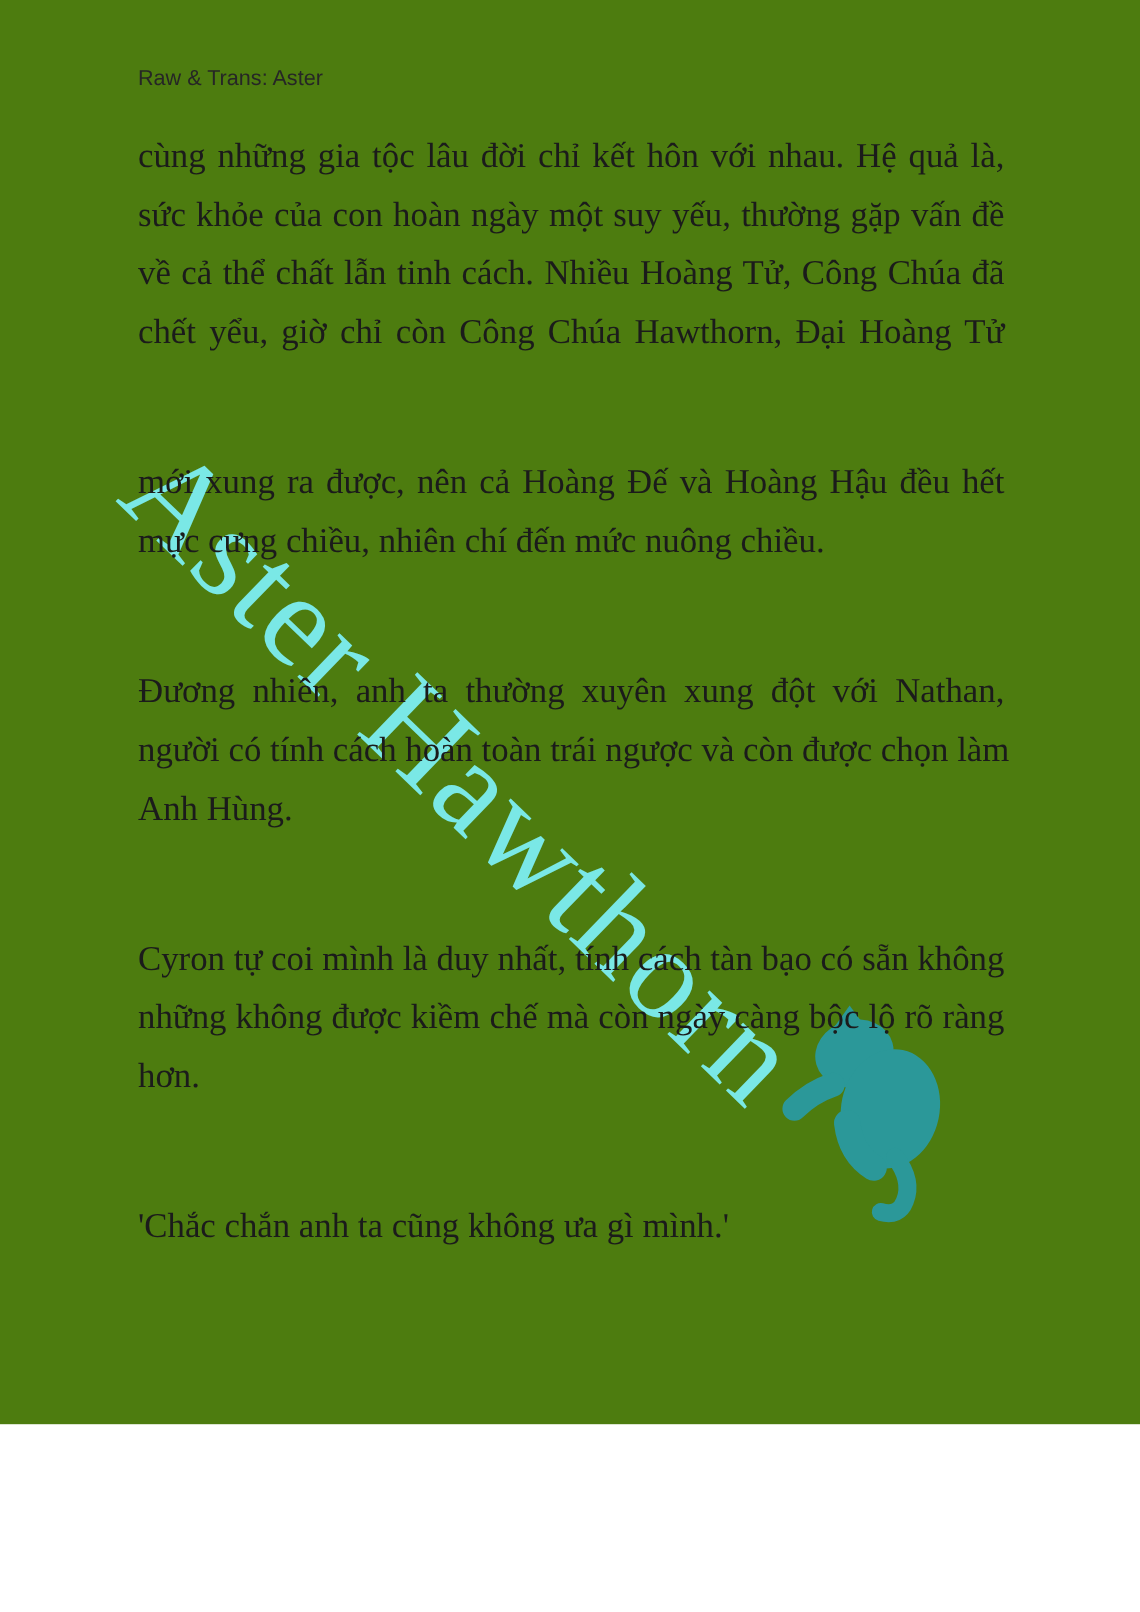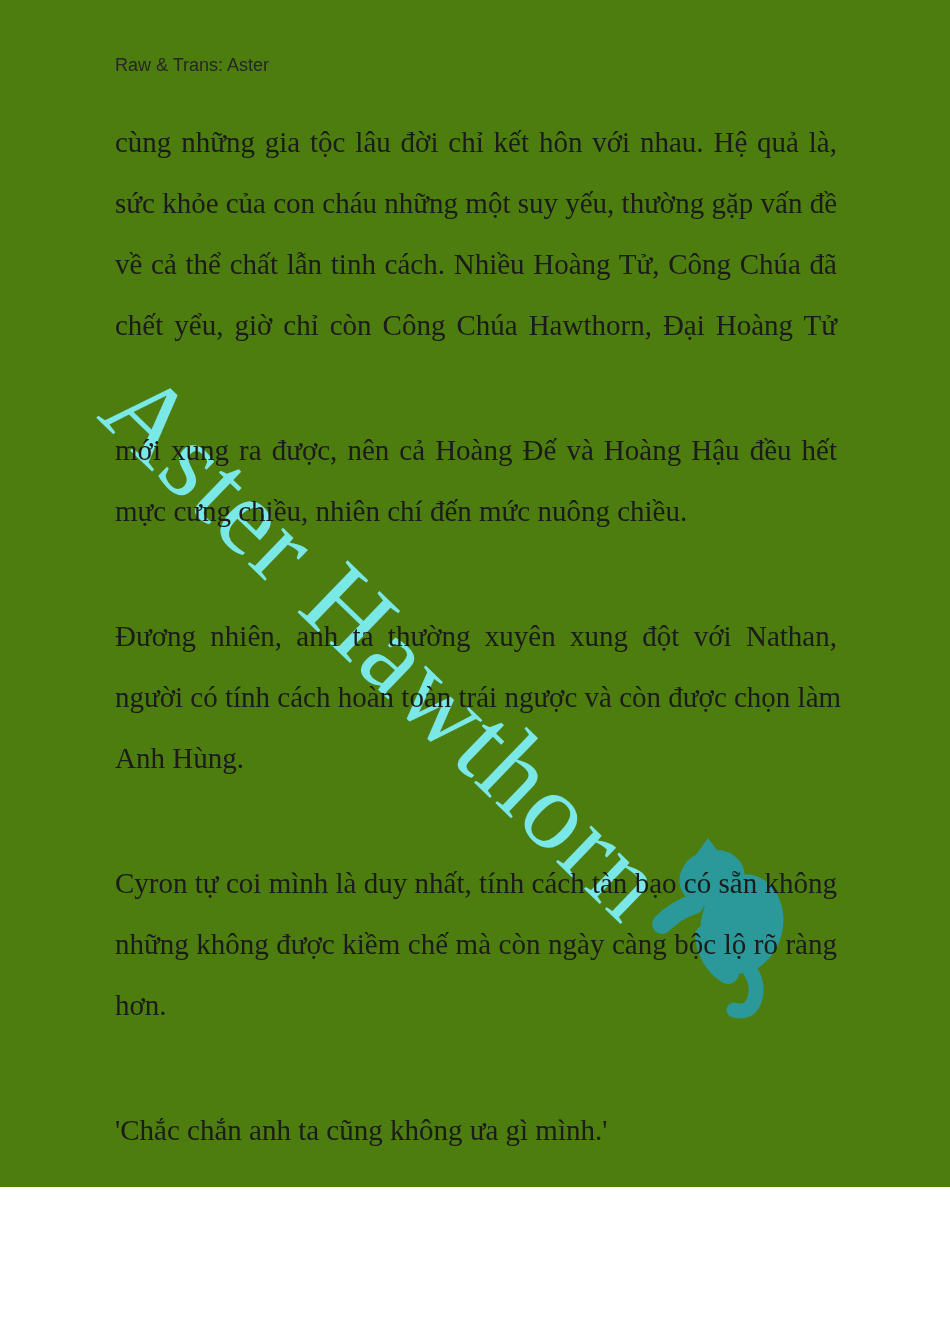--- a/index.html
+++ b/index.html
@@ -62,21 +62,20 @@
     color: #1b1b1b;
     z-index: 2;
   }
 
   .para { margin-bottom: 76px; }
   .para:last-child { margin-bottom: 0; }
 
   .line {
     white-space: nowrap;
     height: 49px;
-    margin-top: 12px;
   }
   .line.fill {
     text-align: justify;
     text-align-last: justify;
   }
 </style>
 </head>
 <body>
 
 <div class="page">
@@ -99,21 +98,21 @@
 
       <path d="M56,114 Q59,139 78,151" stroke="currentColor" stroke-width="22" stroke-linecap="round" fill="none"></path>
 
       <path d="M96,142 Q111,162 104,179 Q99,192 84,188" stroke="currentColor" stroke-width="15" stroke-linecap="round" fill="none"></path>
     </svg>
   </div>
 
   <div class="doc-body" style="color: rgb(27, 27, 27);">
       <div class="para">
         <div class="line fill">cùng những gia tộc lâu đời chỉ kết hôn với nhau. Hệ quả là,</div>
-        <div class="line fill">sức khỏe của con cháu những một suy yếu, thường gặp vấn đề</div>
+        <div class="line fill">sức khỏe của con hoàn ngày một suy yếu, thường gặp vấn đề</div>
         <div class="line fill">về cả thể chất lẫn tinh cách. Nhiều Hoàng Tử, Công Chúa đã</div>
         <div class="line fill">chết yểu, giờ chỉ còn Công Chúa Hawthorn, Đại Hoàng Tử</div>
       </div>
       <div class="para">
         <div class="line fill">mới xung ra được, nên cả Hoàng Đế và Hoàng Hậu đều hết</div>
         <div class="line">mực cưng chiều, nhiên chí đến mức nuông chiều.</div>
       </div>
       <div class="para">
         <div class="line fill">Đương nhiên, anh ta thường xuyên xung đột với Nathan,</div>
         <div class="line fill">người có tính cách hoàn toàn trái ngược và còn được chọn làm</div>

